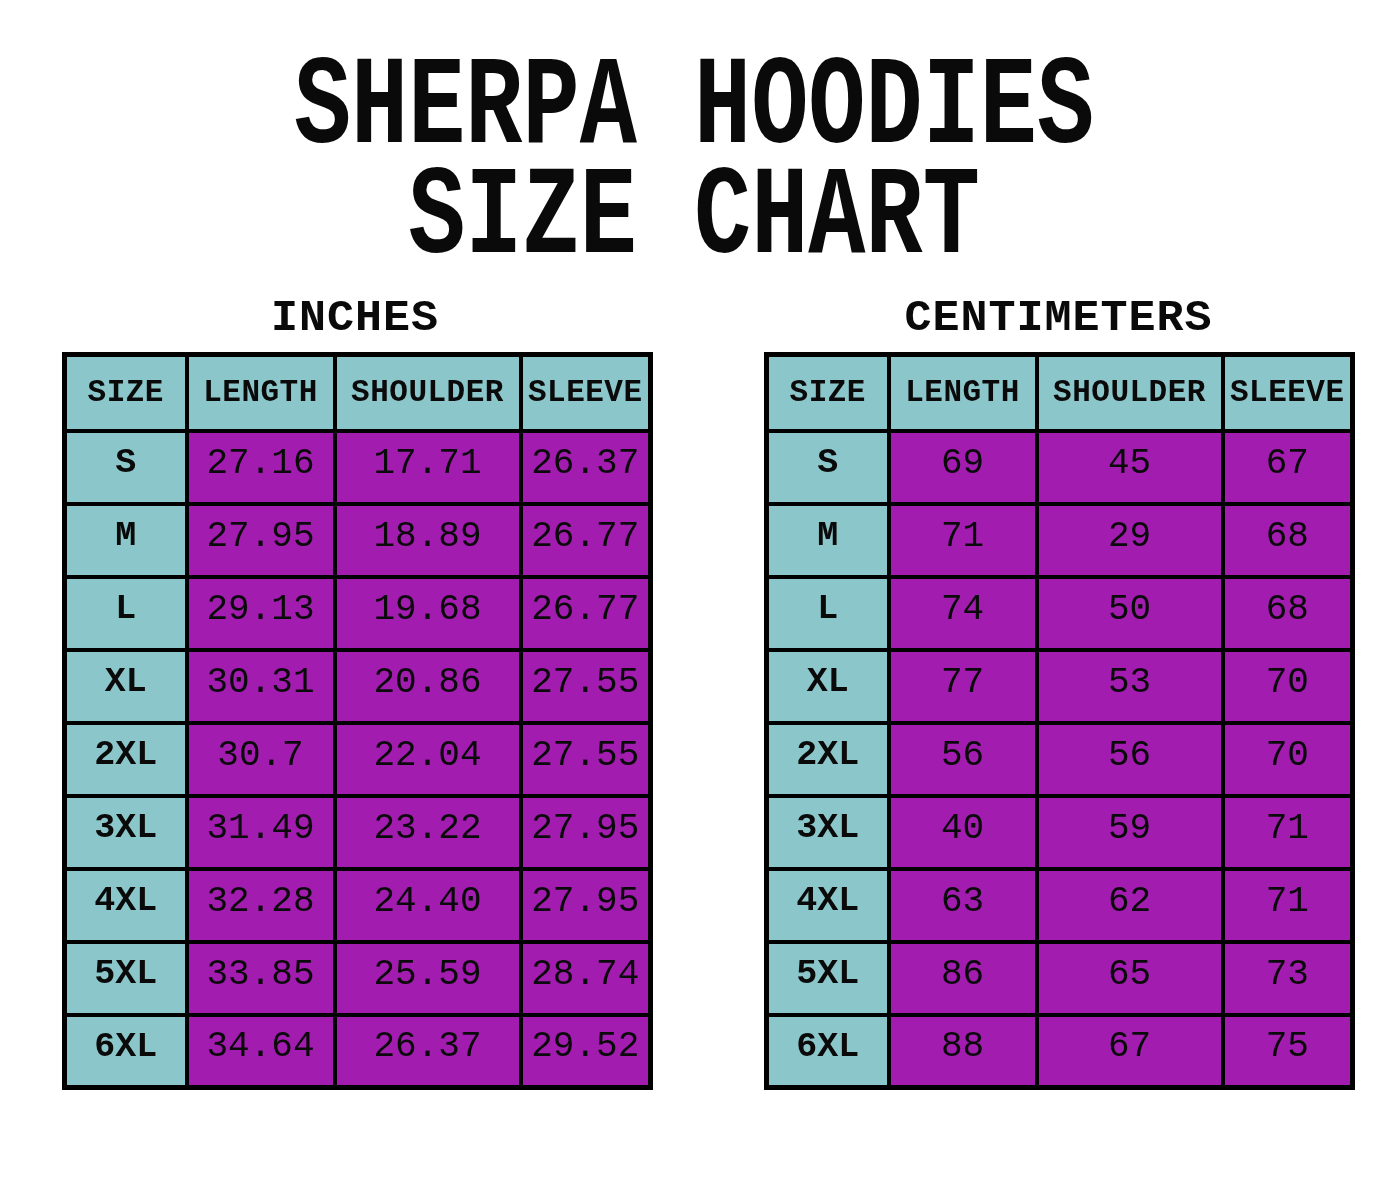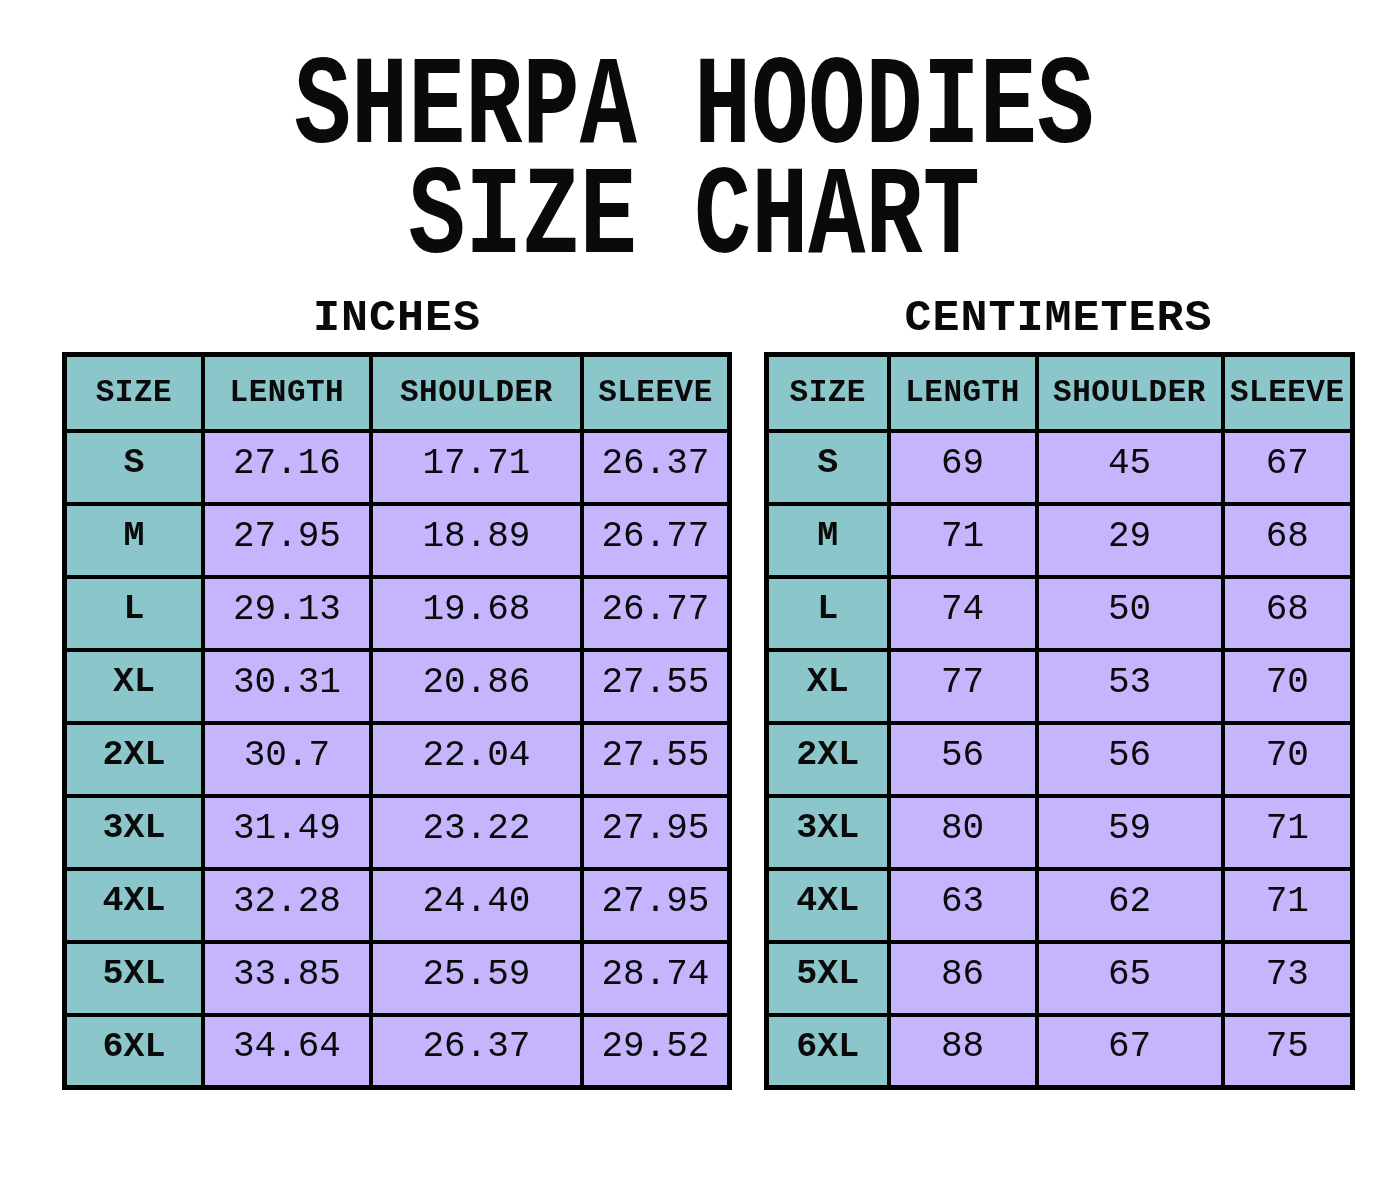--- a/index.html
+++ b/index.html
@@ -22,21 +22,21 @@
   .title-line {
     display: block;
     font-size: 127px;
     line-height: 110px;
     font-weight: bold;
     white-space: nowrap;
     transform: scaleX(0.75);
     letter-spacing: 0;
   }
   .panel { position: absolute; top: 296px; }
-  .panel-left  { left: 62px;  width: 670px; }
+  .panel-left  { left: 62px;  width: 586px; }
   .panel-right { left: 740px; width: 589px; margin-left: 24px; }
   .unit-label {
     margin: 0 0 10px 0;
     height: 46px;
     line-height: 46px;
     text-align: center;
     font-size: 45px;
     font-weight: bold;
     letter-spacing: 1px;
   }
@@ -62,21 +62,21 @@
     font-weight: bold;
     letter-spacing: 0.5px;
   }
   table.size-table td { height: 73px; padding-bottom: 8px; }
   td.size-cell {
     background: var(--header-bg, #8bc6ca);
     font-weight: bold;
     font-size: 35px;
   }
   td.val-cell {
-    background: #c4b5fd;
+    background: #a21caf;
     font-weight: normal;
     font-size: 36px;
   }
   .c-size     { width: 122px; }
   .c-length   { width: 148px; }
   .c-shoulder { width: 186px; }
   .c-sleeve   { width: 130px; }
 </style>
 </head>
 <body>
@@ -207,21 +207,21 @@
           <td class="val-cell">70</td>
         </tr>
         <tr>
           <td class="size-cell">2XL</td>
           <td class="val-cell">56</td>
           <td class="val-cell">56</td>
           <td class="val-cell">70</td>
         </tr>
         <tr>
           <td class="size-cell">3XL</td>
-          <td class="val-cell">80</td>
+          <td class="val-cell">40</td>
           <td class="val-cell">59</td>
           <td class="val-cell">71</td>
         </tr>
         <tr>
           <td class="size-cell">4XL</td>
           <td class="val-cell">63</td>
           <td class="val-cell">62</td>
           <td class="val-cell">71</td>
         </tr>
         <tr>

